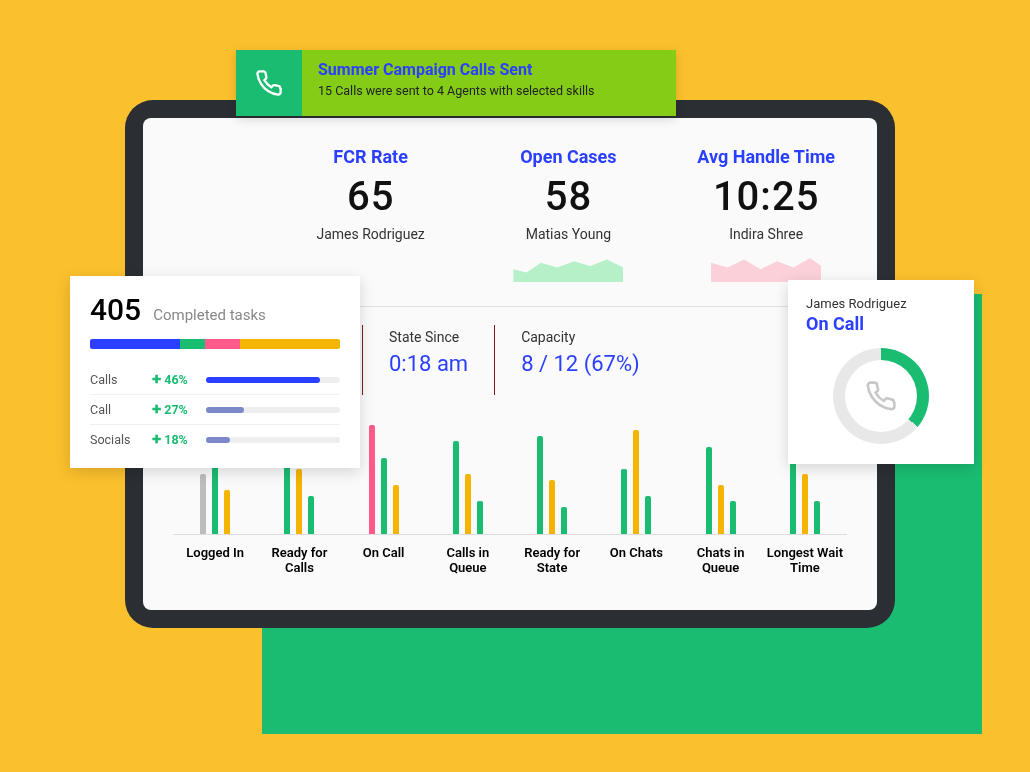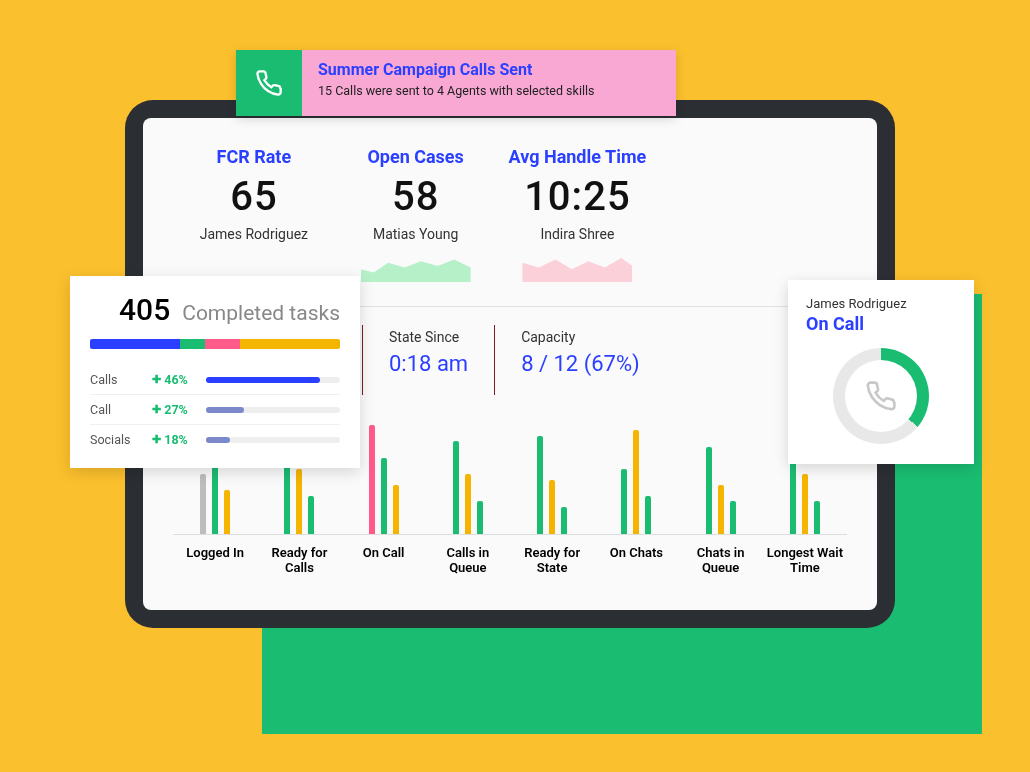--- a/index.html
+++ b/index.html
@@ -23,21 +23,21 @@
   }
   .tablet-screen {
     width:100%; height:100%;
     background:#fafafa;
     border-radius:8px;
     padding:28px 30px 20px 30px;
     position:relative;
   }
 
   
-  .kpi-row { display:flex; justify-content:flex-start; }
+  .kpi-row { display:flex; justify-content:flex-end;gap:36px; }
   .kpi { width:24%; text-align:center; }
   .kpi-title { color:#2a3fff; font-size:18px; font-weight:700; margin-bottom:6px; }
   .kpi-value { font-size:40px; font-weight:500; color:#111; letter-spacing:1px; }
   .kpi-owner { font-size:14px; color:#333; margin-top:6px; }
   .spark { margin:8px auto 0; width:110px; height:32px; }
   .spark.green { background:linear-gradient(to top, #b6f0c9 0%, #b6f0c9 100%); clip-path: polygon(0% 60%, 12% 70%, 25% 40%, 40% 55%, 55% 35%, 70% 50%, 85% 30%, 100% 55%, 100% 100%, 0% 100%);}
   .spark.pink  { background:#fbd0d9; clip-path: polygon(0% 40%, 15% 55%, 30% 30%, 45% 60%, 60% 35%, 75% 55%, 90% 25%, 100% 50%, 100% 100%, 0% 100%);}
   .spark.green::before, .spark.pink::before{ content:""; display:block; height:2px; }
 
   .divider { height:1px; background:#e0e0e0; margin:24px 0 18px; }
@@ -58,21 +58,21 @@
   .bar.y{ background:#f5b400;}
   .bar.p{ background:#ff5a8a;}
   .bar.gr{ background:#bdbdbd;}
   .bar-labels { display:flex; justify-content:space-between; margin-top:10px; font-size:13px; color:#000; font-weight:600; }
   .bar-labels span{ flex:1; text-align:center; padding:0 2px;}
 
   
   .notif {
     position:absolute;
     left:236px; top:50px;
-    background:#f9a8d4;
+    background:#84cc16;
     display:flex;
     width:440px;
     box-shadow:0 3px 10px rgba(0,0,0,0.15);
   }
   .notif-icon {
     width:66px; height:66px;
     background:#1abc72;
     display:flex; align-items:center; justify-content:center;
   }
   .notif-body { padding:10px 16px; }
@@ -81,23 +81,23 @@
 
   
   .tasks-card {
     position:absolute;
     left:70px; top:276px;
     width:290px;
     background:#fff;
     padding:16px 20px 14px;
     box-shadow:0 4px 14px rgba(0,0,0,0.15);
   }
-  .tasks-head { display:flex; align-items:baseline; gap:12px;justify-content:flex-end; }
+  .tasks-head { display:flex; align-items:baseline; gap:12px; }
   .tasks-count { font-size:30px; font-weight:500; }
-  .tasks-label { color:#888; font-size:21px; }
+  .tasks-label { color:#888; font-size:15px; }
   .tasks-bar { display:flex; height:10px; margin-top:12px; border-radius:2px; overflow:hidden;}
   .tasks-bar span{ display:block; height:100%; }
   .tasks-list { margin-top:16px; }
   .task-row { display:flex; align-items:center; padding:7px 0; font-size:12.5px; color:#555; border-top:1px solid #f0f0f0;}
   .task-row:first-child{ border-top:none;}
   .task-name{ width:62px;}
   .task-delta{ color:#1abc72; font-weight:700; width:48px; display:flex; align-items:center; gap:3px;}
   .task-mini{ flex:1; height:6px; background:#eee; border-radius:3px; position:relative; margin-left:6px;}
   .task-mini i{ display:block; height:100%; border-radius:3px; }
 

